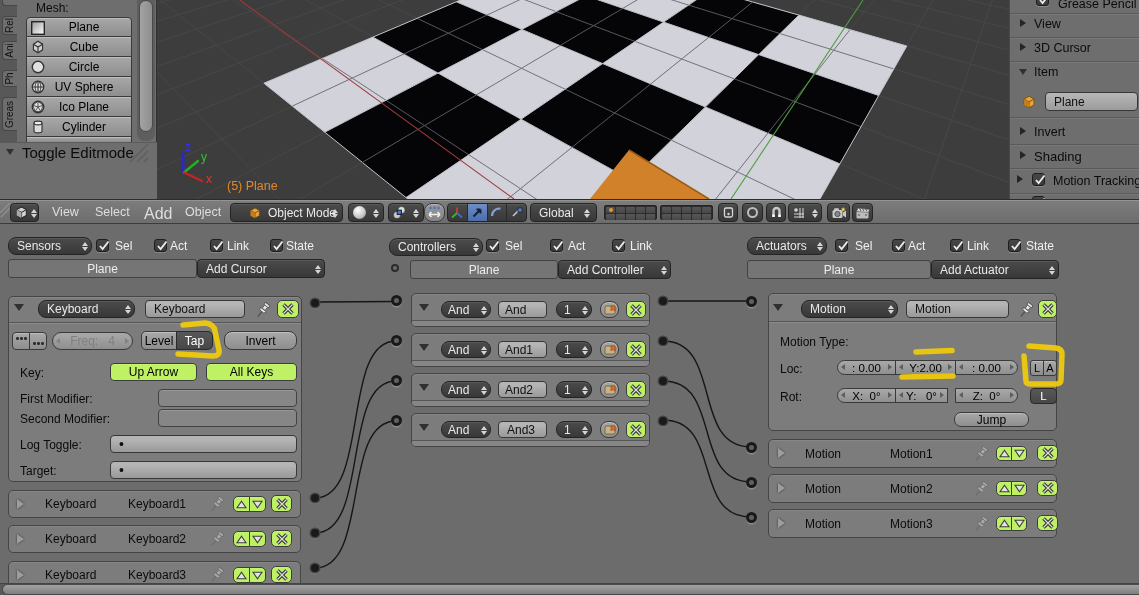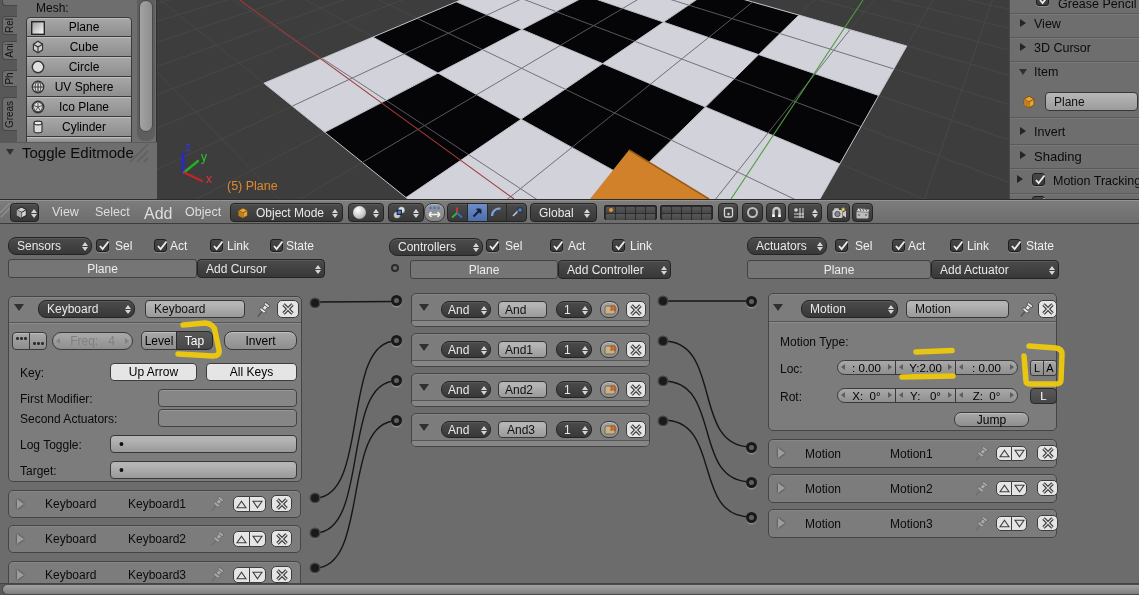--- a/index.html
+++ b/index.html
@@ -33,21 +33,21 @@
 .trD{position:absolute;width:0;height:0;border-left:5px solid transparent;border-right:5px solid transparent;border-top:7px solid #303030}
 .trR{position:absolute;width:0;height:0;border-top:5px solid transparent;border-bottom:5px solid transparent;border-left:7px solid #9d9d9d;filter:drop-shadow(0 0 1px #333)}
 .trRd{position:absolute;width:0;height:0;border-top:5px solid transparent;border-bottom:5px solid transparent;border-left:7px solid #252525}
 .sockO{position:absolute;width:8px;height:8px;border-radius:50%;background:#1a1a1a;box-shadow:0 0 0 1.5px #454545,0 2px 1px rgba(255,255,255,.25)}
 .sockI{position:absolute;width:11px;height:11px;border-radius:50%;background:#606060;border:3px solid #191919;box-shadow:0 1.5px 1px rgba(255,255,255,.22)}
 .num{position:absolute;background:linear-gradient(#a9a9a9,#8f8f8f);border:1px solid #3a3a3a;color:#000;
  font-size:12px;display:flex;align-items:center;justify-content:center}
 .arrL{position:absolute;width:0;height:0;border-top:3.5px solid transparent;border-bottom:3.5px solid transparent;border-right:4.5px solid #5e5e5e;left:3px;top:50%;margin-top:-3.5px}
 .arrR{position:absolute;width:0;height:0;border-top:3.5px solid transparent;border-bottom:3.5px solid transparent;border-left:4.5px solid #5e5e5e;right:3px;top:50%;margin-top:-3.5px}
 .sep{position:absolute;background:#565656;height:1px}
-.fbtn{position:absolute;background:#e5e5e5;border:1px solid #3d3d3d;border-radius:4px;color:#000;
+.fbtn{position:absolute;background:#bef264;border:1px solid #3d3d3d;border-radius:4px;color:#000;
  font-size:12px;display:flex;align-items:center;justify-content:center;box-shadow:inset 0 1px 0 rgba(255,255,255,.12)}
 .ffield{position:absolute;background:#868686;border:1px solid #424242;border-radius:4px;
  box-shadow:inset 0 1px 0 rgba(255,255,255,.14)}
 </style></head><body>
 <div id="stage">
 <div class="abs" style="left:0;top:0;width:1139px;height:199px;background:#3e3e3e;overflow:hidden">
       <svg width="853" height="199" viewBox="0 0 853 199" style="position:absolute;left:157px;top:0">
 <rect x="0" y="0" width="853" height="199" fill="#3d3d3d"></rect>
 <g stroke="#484848" stroke-width="0.9">
 <line x1="-2.0" y1="3.8" x2="18.1" y2="-2.0"></line>
@@ -447,21 +447,21 @@
         </svg>
         <div class="ud" style="left:19px;top:5px">
           <i class="u"></i>
           <i class="d"></i>
         </div>
       </div>
 <div class="hlbl" style="left:52px;top:5px;font-size:12.5px">View</div>
 <div class="hlbl" style="left:95px;top:5px;font-size:12.5px">Select</div>
 <div class="hlbl" style="left:144px;top:5px;font-size:16px">Add</div>
 <div class="hlbl" style="left:185px;top:5px;font-size:12.5px">Object</div>
-<div class="dark" style="left:230px;top:3px;width:113px;height:19px;padding-left:5px">
+<div class="dark" style="left:230px;top:3px;width:113px;height:19px;padding-left:17px">
         <svg width="14" height="14" viewBox="0 0 16 16">
           <path d="M3 5 L8 2.2 L13 5 L13 11 L8 13.8 L3 11 Z" fill="#e8a33d" stroke="#6b4a10"></path>
           <path d="M3 5 L8 8 L13 5 M8 8 L8 13.8" stroke="#6b4a10" fill="none"></path>
           <path d="M3 5 L8 8 L8 13.8 L3 11 Z" fill="#c27d1e"></path>
         </svg>
         <span style="margin-left:6px">Object Mode</span>
         <div class="ud" style="left:100px;top:5px">
           <i class="u"></i>
           <i class="d"></i>
         </div>
@@ -757,21 +757,21 @@
       </div>
 <div class="num" style="left:52px;top:108px;width:81px;height:18px;border-radius:9px;color:#818181"><span class="arrL" style="border-right-color:#828282"></span>Freq: &nbsp; 4<span class="arrR" style="border-left-color:#828282"></span></div>
 <div class="btn" style="left:141px;top:107px;width:36px;height:19px;border-radius:5px 0 0 5px">Level</div>
 <div class="press" style="left:176px;top:107px;width:37px;height:19px;border-radius:0 5px 5px 0">Tap</div>
 <div class="btn" style="left:224px;top:107px;width:73px;height:19px">Invert</div>
 <div class="lbl" style="left:20px;top:142px">Key:</div>
 <div class="fbtn" style="left:110px;top:139px;width:87px;height:18px">Up Arrow</div>
 <div class="fbtn" style="left:206px;top:139px;width:91px;height:18px">All Keys</div>
 <div class="lbl" style="left:20px;top:168px">First Modifier:</div>
 <div class="ffield" style="left:158px;top:165px;width:139px;height:18px"></div>
-<div class="lbl" style="left:20px;top:188px">Second Actuators:</div>
+<div class="lbl" style="left:20px;top:188px">Second Modifier:</div>
 <div class="ffield" style="left:158px;top:185px;width:139px;height:18px"></div>
 <div class="lbl" style="left:20px;top:214px">Log Toggle:</div>
 <div class="field" style="left:110px;top:211px;width:187px;height:18px">
         <span style="font-size:14px">•</span>
       </div>
 <div class="lbl" style="left:20px;top:240px">Target:</div>
 <div class="field" style="left:110px;top:237px;width:187px;height:18px">
         <span style="font-size:14px">•</span>
       </div>
 <div class="pnl" style="left:8px;top:266px;width:293px;height:28px"></div>
@@ -1022,21 +1022,21 @@
       <div class="sep" style="left:769px;top:98px;width:287px;background:#8a8a8a"></div>
 <div class="lbl" style="left:780px;top:111px">Motion Type:</div>
 <div class="lbl" style="left:780px;top:138px">Loc:</div>
 <div class="num" style="left:837px;top:136px;width:59px;height:15px;border-radius:8px 0 0 8px;font-size:11.5px"><span class="arrL"></span>: 0.00<span class="arrR"></span></div>
 <div class="num" style="left:895px;top:136px;width:61px;height:15px;border-radius:0;font-size:11.5px"><span class="arrL"></span>Y:2.00<span class="arrR"></span></div>
 <div class="num" style="left:955px;top:136px;width:63px;height:15px;border-radius:0 8px 8px 0;font-size:11.5px"><span class="arrL"></span>: 0.00<span class="arrR"></span></div>
 <div class="btn" style="left:1030px;top:136px;width:14px;height:16px;border-radius:3px 0 0 3px;font-size:11px">L</div>
 <div class="btn" style="left:1043px;top:136px;width:14px;height:16px;border-radius:0 3px 3px 0;font-size:11px">A</div>
 <div class="lbl" style="left:780px;top:166px">Rot:</div>
 <div class="num" style="left:837px;top:164px;width:59px;height:15px;border-radius:8px 0 0 8px;font-size:11.5px"><span class="arrL"></span>X: &nbsp;0°<span class="arrR"></span></div>
-<div class="num" style="left:895px;top:164px;width:61px;height:15px;border-radius:0;font-size:11.5px"><span class="arrL"></span>Y: &nbsp; 0°<span class="arrR"></span></div>
+<div class="num" style="left:895px;top:164px;width:53px;height:15px;border-radius:0;font-size:11.5px"><span class="arrL"></span>Y: &nbsp; 0°<span class="arrR"></span></div>
 <div class="num" style="left:955px;top:164px;width:63px;height:15px;border-radius:0 8px 8px 0;font-size:11.5px"><span class="arrL"></span>Z: &nbsp;0°<span class="arrR"></span></div>
 <div class="press" style="left:1030px;top:164px;width:27px;height:16px;font-size:11.5px">L</div>
 <div class="btn" style="left:954px;top:188px;width:75px;height:15px;border-radius:7px">Jump</div>
 <div class="pnl" style="left:768px;top:215px;width:289px;height:29px"></div>
 <div class="trR" style="left:778px;top:224px"></div>
 <div class="lbl" style="left:805px;top:223px">Motion</div>
 <div class="lbl" style="left:890px;top:223px">Motion1</div>
 <svg class="abs" style="left:971px;top:221px" width="19" height="18" viewBox="0 0 17 16">
         <g transform="rotate(38 9 8)">
           <rect x="6.2" y="1.2" width="5.6" height="2.6" rx="1.2" fill="#a9a9a9" stroke="#6f6f6f" stroke-width=".9"></rect>

